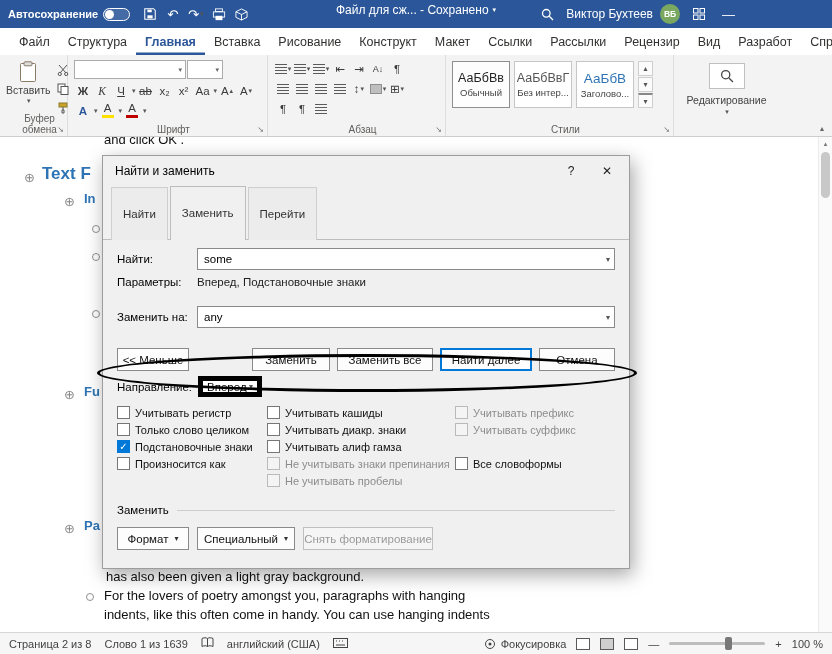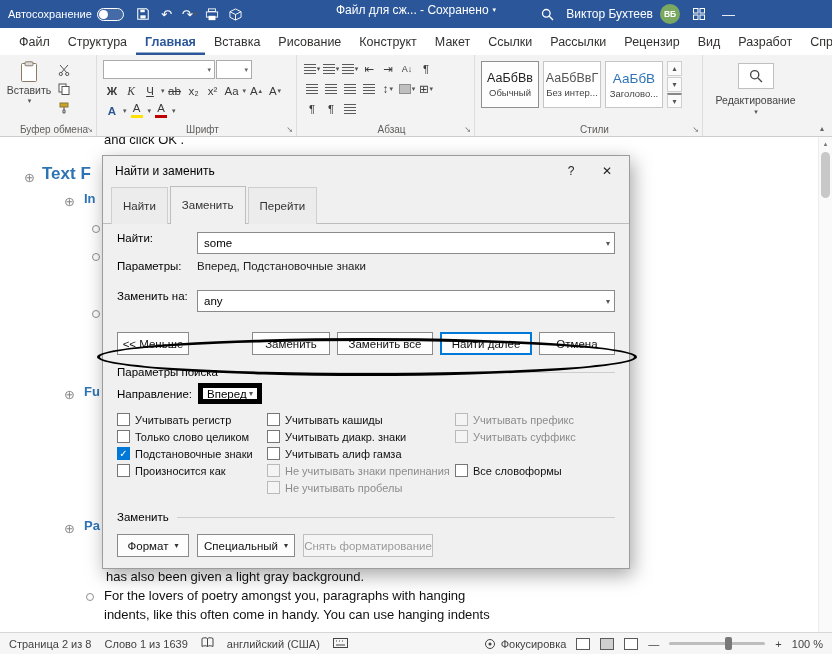--- a/index.html
+++ b/index.html
@@ -1,21 +1,21 @@
 <!DOCTYPE html>
 <html><head>
 <meta charset="utf-8">
 <style>
   html,body{margin:0;padding:0;background:#888;}
   *{box-sizing:border-box;font-family:"Liberation Sans","DejaVu Sans",sans-serif;}
   .app{position:relative;width:832px;height:654px;background:#fff;overflow:hidden;font-size:12px;color:#262626;}
 
   
   .titlebar{position:absolute;top:0;left:0;right:0;height:28px;background:#2b579a;color:#fff;display:flex;align-items:center;font-size:11px;}
-  .autosave{display:flex;align-items:center;gap:5px;padding:0 8px;}
+  .autosave{display:flex;align-items:center;gap:5px;padding:0 8px;font-weight:bold;}
   .toggle{width:27px;height:13px;border:1px solid #fff;border-radius:8px;position:relative;background:rgba(255,255,255,.12);}
   .knob{position:absolute;left:1px;top:1px;width:9px;height:9px;border-radius:50%;background:#fff;}
   .tb-btn{min-width:23px;height:26px;display:flex;align-items:center;justify-content:center;color:#fff;font-size:13px;}
   .title-center{position:absolute;left:0;right:0;top:0;height:20px;display:flex;align-items:center;justify-content:center;gap:4px;font-size:12px;pointer-events:none;}
   .tb-right{margin-left:auto;display:flex;align-items:center;gap:7px;padding-right:92px;position:relative;z-index:2;}
   .avatar{width:20px;height:20px;border-radius:50%;background:#7aa860;color:#fff;font-size:8.5px;display:flex;align-items:center;justify-content:center;font-weight:bold;}
   .uname{font-size:12px;}
 
   
   .tabrow{position:absolute;top:28px;left:0;right:0;height:27px;background:#fff;display:flex;align-items:stretch;padding-left:10px;font-size:12.5px;color:#323130;}
@@ -25,21 +25,21 @@
   
   .ribbon{position:absolute;top:55px;left:0;right:0;height:82px;background:#f3f3f3;border-bottom:1px solid #cfcdcb;display:flex;font-size:11px;color:#444;}
   .rgroup{position:relative;border-right:1px solid #dddddd;padding:4px 5px 14px 6px;}
   .glabel{position:absolute;bottom:1px;left:12px;right:0;text-align:center;font-size:10px;color:#605e5c;}
   .launcher{position:absolute;bottom:2px;right:3px;font-size:8px;color:#777;line-height:8px;}
   .ic{display:inline-flex;align-items:center;justify-content:center;min-width:18px;height:17px;color:#3b3b3b;font-size:11.5px;}
   .tiny{font-size:7px;color:#555;margin-left:1px;}
   .lines{display:inline-block;width:12px;height:10px;background:repeating-linear-gradient(to bottom,#5a5a5a 0 1px,transparent 1px 3px);}
   .combo{height:19px;border:1px solid #ababab;background:#fff;display:flex;align-items:center;padding:0 3px;position:relative;}
   .combo .arr{margin-left:auto;font-size:7px;color:#666;}
-  .g-clip{width:97px;display:flex;gap:3px;}
+  .g-clip{width:68px;display:flex;gap:3px;}
   .paste-btn{width:46px;display:flex;flex-direction:column;align-items:center;gap:1px;font-size:10.5px;padding-top:2px;}
   .clipcol{display:flex;flex-direction:column;gap:2px;padding-top:2px;}
   .g-font{width:200px;}
   .frow{display:flex;align-items:center;gap:1px;margin-top:3px;}
   .swatch{display:flex;flex-direction:column;align-items:center;line-height:11px;}
   .bar{width:12px;height:3px;margin-top:1px;}
   .g-par{width:178px;}
   .g-sty{width:228px;display:flex;}
   .card{width:58px;height:47px;background:#fff;border:1px solid #c6c6c6;display:flex;flex-direction:column;align-items:center;justify-content:center;gap:2px;margin-right:4px;margin-top:2px;}
   .card.sel{border-color:#8f8f8f;background:#fdfdfd;}
@@ -63,24 +63,24 @@
   .scrollbar{position:absolute;top:0;right:0;bottom:0;width:14px;background:#fafafa;border-left:1px solid #ececec;}
   .sb-up{height:14px;display:flex;align-items:center;justify-content:center;font-size:7px;color:#777;}
   .sb-thumb{position:absolute;top:15px;left:2px;width:9px;height:46px;background:#c8c8c8;border-radius:5px;}
 
   
   .dialog{position:absolute;left:102px;top:18px;width:528px;height:414px;background:#f0f0f0;border:1px solid #9c9c9c;box-shadow:3px 6px 18px rgba(0,0,0,.35);font-size:11.5px;color:#000;}
   .dlg-titlebar{height:30px;display:flex;align-items:center;padding:0 4px 0 12px;font-size:12px;}
   .dlg-title{flex:1;}
   .dlg-winbtn{width:36px;height:26px;display:flex;align-items:center;justify-content:center;font-size:12px;color:#222;}
   .dlg-tabs{display:flex;padding:0 0 0 8px;border-bottom:1px solid #bdbdbd;}
-  .dlg-tab{padding:12px 11px;border:1px solid #cfcfcf;border-bottom:none;background:#ececec;margin-right:2px;font-size:11.5px;position:relative;top:1px;color:#333;}
+  .dlg-tab{padding:20px 11px;border:1px solid #cfcfcf;border-bottom:none;background:#ececec;margin-right:2px;font-size:11.5px;position:relative;top:1px;color:#333;}
   .dlg-tab.active{background:#f0f0f0;border-color:#bdbdbd;top:0;padding-bottom:6px;margin-bottom:-1px;z-index:2;}
   .dlg-body{padding:8px 14px 0;position:relative;}
-  .fr{display:flex;align-items:flex-start;}
+  .fr{display:flex;align-items:center;}
   .flabel{width:80px;flex:none;}
   .cwrap{flex:1;position:relative;}
   .cinput{width:100%;height:22px;border:1px solid #8a8a8a;background:#fff;font-size:11.5px;padding:0 18px 0 6px;}
   .carr{position:absolute;right:5px;top:7px;font-size:8px;color:#555;pointer-events:none;}
   .pval{color:#222;}
   .annotation{position:absolute;left:-6px;top:114px;width:540px;height:38px;border:3px solid #000;border-radius:50%;pointer-events:none;z-index:40;}
   .btnrow{display:flex;align-items:center;gap:7px;margin-top:20px;}
   .btn{height:23px;background:#fdfdfd;border:1px solid #8a8a8a;font-size:11.5px;display:flex;align-items:center;justify-content:center;color:#111;}
   .btn.default{border:2px solid #0078d7;}
   .btn.disabled{color:#9a9a9a;border-color:#bfbfbf;background:#f5f5f5;}
@@ -440,24 +440,20 @@
 
         <div class="btnrow">
           <span class="btn" style="width:72px">&lt;&lt; Меньше</span>
           <span class="spacer"></span>
           <span class="btn" style="width:78px">Заменить</span>
           <span class="btn" style="width:96px">Заменить все</span>
           <span class="btn default" style="width:92px">Найти далее</span>
           <span class="btn" style="width:76px">Отмена</span>
         </div>
 
-        <div class="sechead">
-          <span>Параметры поиска</span>
-          <span class="rule"></span>
-        </div>
 
         <div class="dirrow">
           <span>Направление:</span>
           <span class="dirsel">
             <span>Вперед</span>
             <span class="arr">▾</span>
           </span>
         </div>
 
         <div class="cbgrid">

